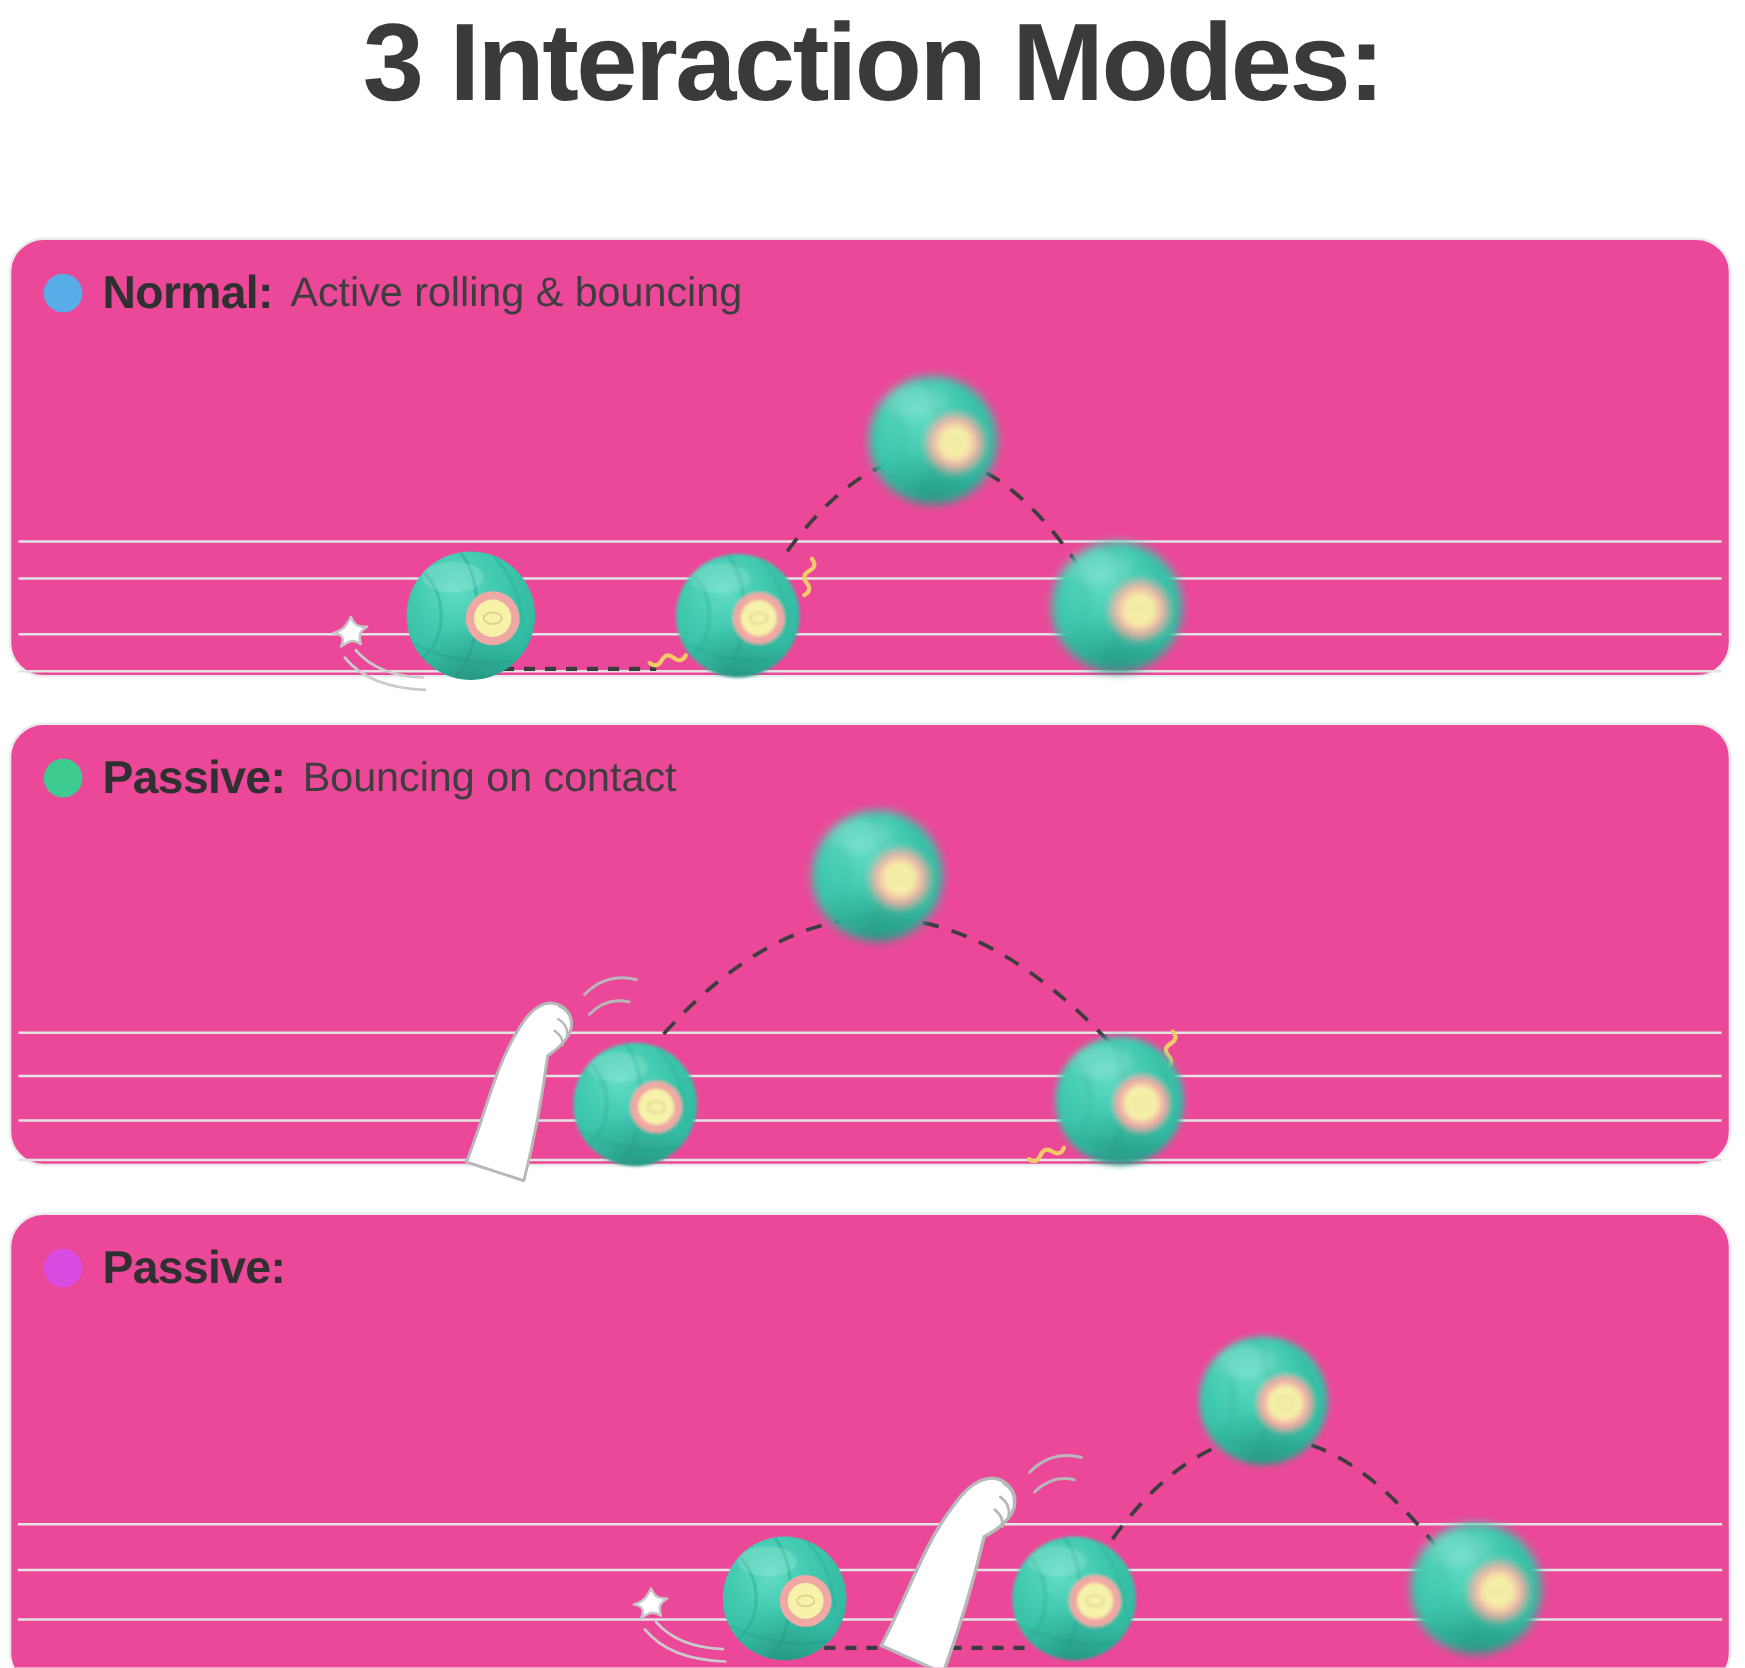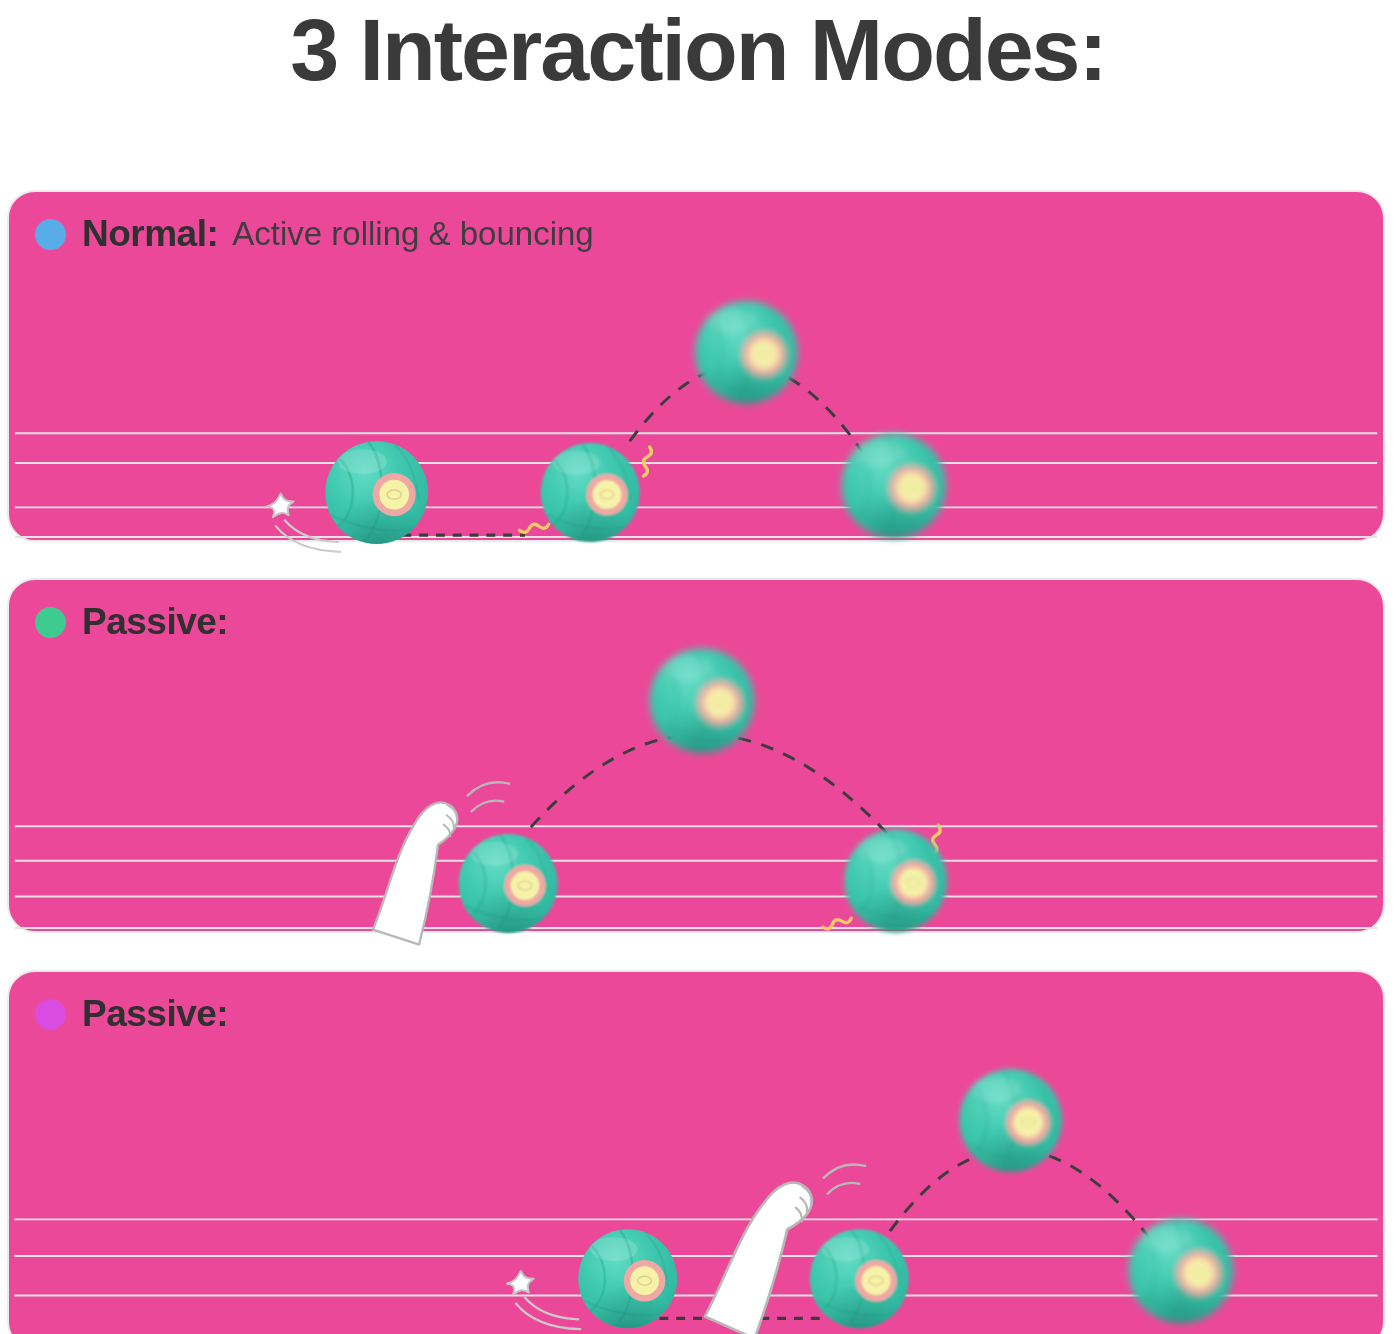--- a/index.html
+++ b/index.html
@@ -120,20 +120,21 @@
     <use href="#ball-proto" transform="translate(582,304)" filter="url(#blurA)"></use>
     <use href="#ball-proto" transform="translate(740,162) scale(1.04)" filter="url(#blurC)"></use>
     <use href="#ball-proto" transform="translate(889,297) scale(1.06)" filter="url(#blurC)"></use>
   </svg>
 </section>
 
 <section class="panel panel-passive">
   <div class="panel-header">
     <span class="mode-dot" style="background: rgb(62, 203, 144);"></span>
     <span class="mode-name">Passive:</span>
+    <span class="mode-desc">Bouncing on contact</span>
   </div>
   <svg class="scene" viewBox="0 0 1378 355">
     <g>
       <line class="floor" x1="0" y1="249" x2="1378" y2="249"></line>
       <line class="floor" x1="0" y1="284" x2="1378" y2="284"></line>
       <line class="floor" x1="0" y1="320" x2="1378" y2="320"></line>
       <line class="floor" x1="0" y1="352" x2="1378" y2="352"></line>
     </g>
     <path class="arc" d="M522,250 Q695,58 884,258"></path>
     <use href="#sq-proto" transform="translate(934,248) rotate(10)"></use>

